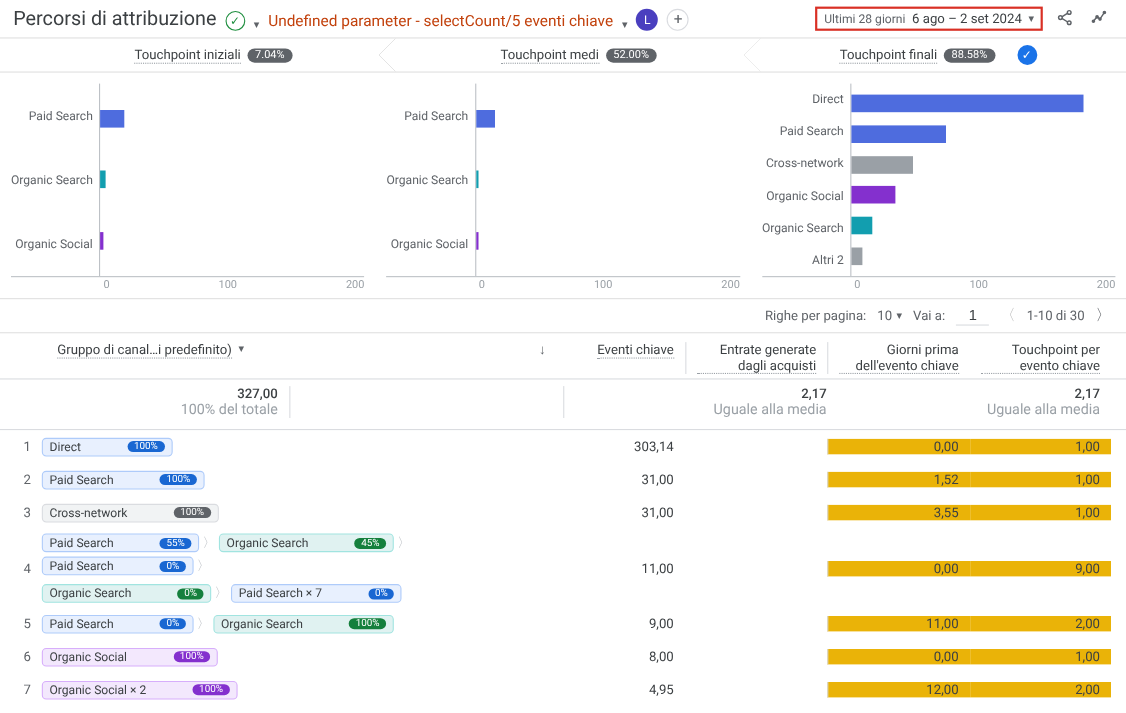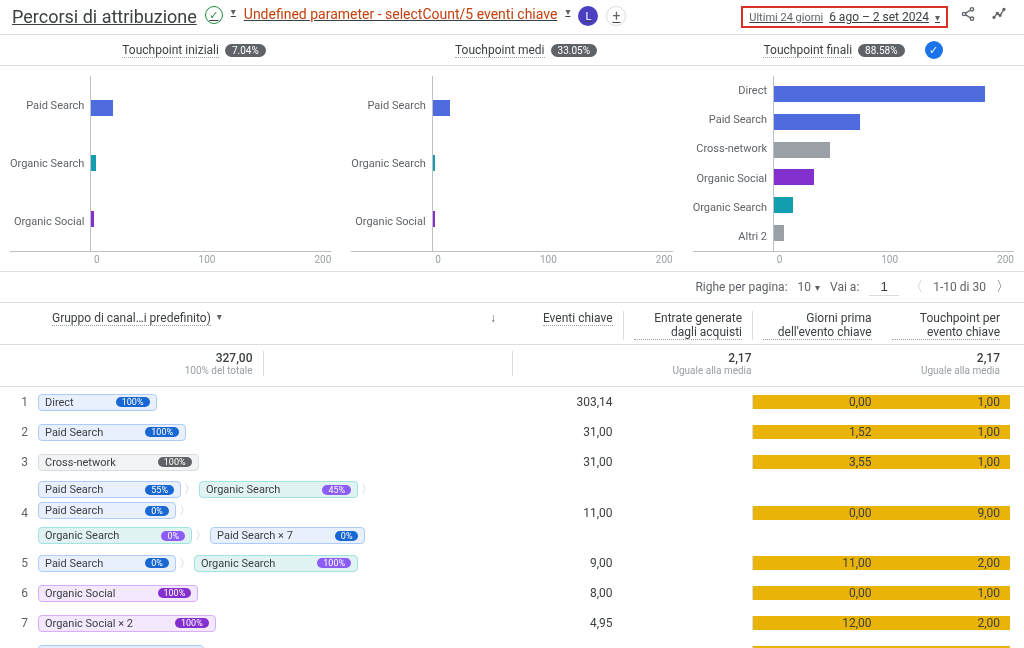--- a/index.html
+++ b/index.html
@@ -1,17 +1,17 @@
 <!DOCTYPE html>
 <html><head>
 <meta charset="utf-8">
 <style>
   * { box-sizing: border-box; }
   body { margin:0; font-family: Roboto, Arial, sans-serif; font-size:12px; color:#3c4043; background:#fff; }
-  .topbar { display:flex; align-items:flex-start; padding:6px 12px; border-bottom:1px solid #e0e0e0; gap:8px;text-decoration:underline; }
+  .topbar { display:flex; align-items:flex-end; padding:6px 12px; border-bottom:1px solid #e0e0e0; gap:8px; }
   .title { font-size:18px; color:#3c4043; font-weight:400; }
   .status-circle { width:18px; height:18px; border:1.5px solid #1e8e3e; border-radius:50%; display:inline-flex; align-items:center; justify-content:center; color:#1e8e3e; font-size:11px; }
   .caret { font-size:10px; color:#5f6368; cursor:pointer; }
   .param { color:#c2410c; font-size:14px; }
   .avatar { width:20px; height:20px; border-radius:50%; background:#4a3fbf; color:#fff; display:inline-flex; align-items:center; justify-content:center; font-size:11px; }
   .plus { width:20px; height:20px; border:1px solid #dadce0; border-radius:50%; display:inline-flex; align-items:center; justify-content:center; color:#5f6368; cursor:pointer; font-size:14px; }
   .spacer { flex:1; }
   .date-range { border:2px solid #d93025; padding:2px 6px; display:flex; align-items:center; gap:6px; font-size:12px; }
   .date-range .lbl { color:#5f6368; font-size:11px; }
   .icon-btn { cursor:pointer; color:#5f6368; font-size:16px; padding:0 4px; }
@@ -56,49 +56,49 @@
   .dim-cell { width:456px; display:flex; flex-wrap:wrap; gap:4px; align-items:center; }
   .val-cell { flex:1; text-align:right; padding:0 10px; color:#3c4043; }
   .val-cell.sep { border-left:1px solid #dadce0; }
   .shade { background:#eab308; }
 
   .totals { display:flex; padding:6px 14px 10px; border-bottom:1px solid #dadce0; }
   .totals .lab { width:480px; padding-left:38px; color:#3c4043; }
   .totals .mcell { flex:1; text-align:right; padding:0 10px; }
   .totals .mcell.sep { border-left:1px solid #dadce0; }
   .totals .main { font-weight:500; color:#3c4043; }
-  .totals .sub { color:#9aa0a6; font-size:10px; }
+  .totals .sub { color:#9aa0a6; font-size:13px; }
 
   .chip { display:inline-flex; align-items:center; gap:4px; border:1px solid; border-radius:4px; padding:1px 6px; font-size:11px; position:relative; }
   .chip .pct { background:currentColor; color:#fff; border-radius:8px; padding:0 6px; font-size:9px;margin-left:38px; }
   .chip.blue { border-color:#aecbfa; color:#1967d2; background:#e8f0fe; }
   .chip.blue .pct { background:#1967d2; }
   .chip.teal { border-color:#a1e4e0; color:#00897b; background:#e0f2f1; }
-  .chip.teal .pct { background:#8b5cf6; }
+  .chip.teal .pct { background:#15803d; }
   .chip.grey { border-color:#dadce0; color:#5f6368; background:#f1f3f4; }
   .chip.grey .pct { background:#5f6368; }
   .chip.purple { border-color:#d7aefb; color:#8430ce; background:#f3e8fd; }
   .chip.purple .pct { background:#8430ce; }
   .chevron-sep { color:#bdc1c6; font-size:12px; margin:0 -1px; }
   .chip .txt { color:#3c4043; }
 </style>
 </head>
 <body>
 
 <div class="topbar">
   <span class="title">Percorsi di attribuzione</span>
   <span class="status-circle">✓</span>
   <span class="caret">▾</span>
   <span class="param">Undefined parameter - selectCount/5 eventi chiave</span>
   <span class="caret">▾</span>
   <span class="avatar">L</span>
   <span class="plus">+</span>
   <div class="spacer"></div>
   <div class="date-range">
-    <span class="lbl">Ultimi 24 giorni</span>
+    <span class="lbl">Ultimi 28 giorni</span>
     <span>6 ago – 2 set 2024</span>
     <span class="caret">▾</span>
   </div>
   <span class="icon-btn">
     <svg width="16" height="16" viewBox="0 0 24 24" fill="none" stroke="#5f6368" stroke-width="2">
         <circle cx="18" cy="5" r="2.5"></circle>
         <circle cx="6" cy="12" r="2.5"></circle>
         <circle cx="18" cy="19" r="2.5"></circle>
         <path d="M8 11l8-5M8 13l8 5"></path>
       </svg>
@@ -114,21 +114,21 @@
   </span>
 </div>
 
 <div class="stage-bar">
   <div class="stage">
     <span class="stage-label">Touchpoint iniziali</span>
     <span class="badge-pct">7.04%</span>
   </div>
   <div class="stage">
     <span class="stage-label">Touchpoint medi</span>
-    <span class="badge-pct">33.05%</span>
+    <span class="badge-pct">52.00%</span>
   </div>
   <div class="stage">
     <span class="stage-label">Touchpoint finali</span>
     <span class="badge-pct">88.58%</span>
     <span style="flex:0 0 8px"></span>
     <span class="stage-check">✓</span>
   </div>
 </div>
 
 <div class="charts-row">

